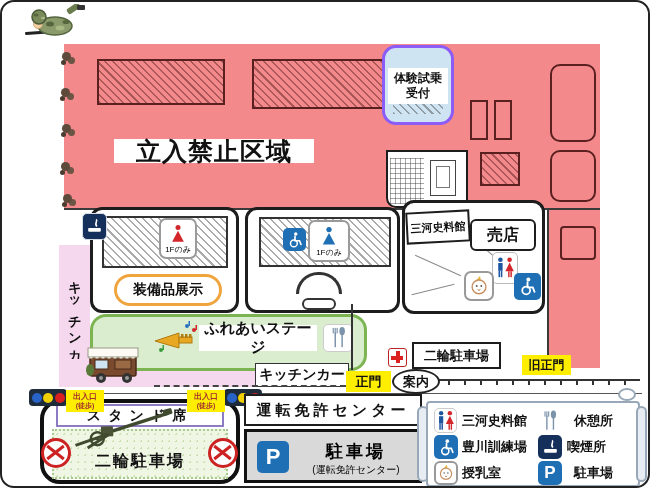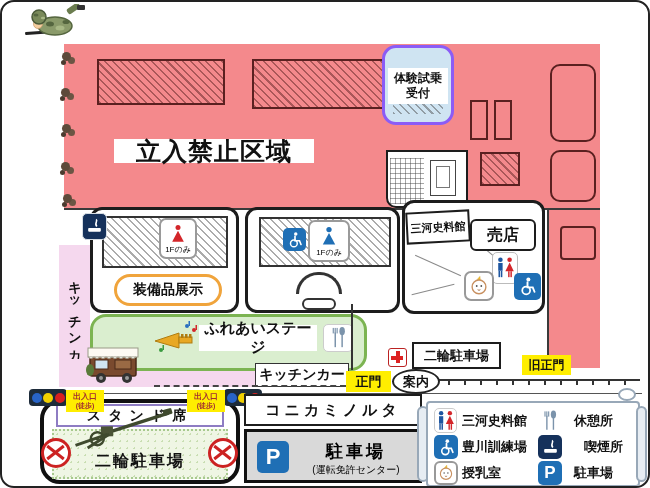--- a/index.html
+++ b/index.html
@@ -255,21 +255,21 @@
   </div>
   <div class="abs lbl yellow" style="left:64px;top:388px;width:38px;height:22px;flex-direction:column;line-height:1.1;color:#a33030;">
     <span style="font-size:8px;">出入口</span>
     <span style="font-size:7px;">(徒歩)</span>
   </div>
   <div class="abs lbl yellow" style="left:185px;top:388px;width:38px;height:22px;flex-direction:column;line-height:1.1;color:#a33030;">
     <span style="font-size:8px;">出入口</span>
     <span style="font-size:7px;">(徒歩)</span>
   </div>
 
-  <div class="abs lbl whitebox" style="left:242px;top:392px;width:178px;height:32px;font-size:15px;letter-spacing:4px;">コニカミノルタ</div>
+  <div class="abs lbl whitebox" style="left:242px;top:392px;width:178px;height:32px;font-size:15px;letter-spacing:4px;">運転免許センター</div>
   <div class="abs" style="left:242px;top:427px;width:178px;height:54px;background:#d9d9d9;border:3px solid #111;">
     <div class="abs p-ic" style="left:10px;top:9px;width:32px;height:32px;font-size:22px;">P</div>
     <div class="abs" style="left:48px;top:4px;width:122px;height:44px;display:flex;flex-direction:column;align-items:center;justify-content:center;">
       <span style="font-weight:bold;font-size:17px;letter-spacing:3px;">駐車場</span>
       <span style="font-weight:normal;font-size:10px;">(運転免許センター)</span>
     </div>
   </div>
 
   <div class="abs" style="left:616px;top:386px;width:18px;height:13px;background:#fff;border:2px solid #98a8b8;border-radius:50%;"></div>
   <div class="abs roll" style="left:415px;top:404px;width:12px;height:76px;"></div>
@@ -309,21 +309,21 @@
         </svg>
     </div>
     <div class="abs legend-label" style="left:34px;top:32px;height:24px;">豊川訓練場</div>
 
     <div class="abs iconbox navy-ic" style="left:110px;top:32px;width:24px;height:24px;">
       <svg width="19" height="19" viewBox="0 0 24 24">
           <path d="M14 3 c3 2 -3 5 1 9" stroke="#fff" stroke-width="2" fill="none"></path>
           <rect x="4" y="14" width="16" height="4.5" rx="1" fill="#fff"></rect>
         </svg>
     </div>
-    <div class="abs legend-label" style="left:156px;top:32px;height:24px;">喫煙所</div>
+    <div class="abs legend-label" style="left:139px;top:32px;height:24px;">喫煙所</div>
 
     <div class="abs iconbox" style="left:6px;top:58px;width:24px;height:24px;background:#fff;border:2px solid #999;border-radius:6px;">
       <svg width="18" height="18" viewBox="0 0 24 24">
           <polygon points="10,5 13,1.5 13.5,6" fill="#f0c030" stroke="#d8a020" stroke-width="0.5"></polygon>
           <circle cx="12" cy="13" r="7.5" fill="#fff" stroke="#c89060" stroke-width="1.5"></circle>
           <circle cx="9.5" cy="12" r="1" fill="#555"></circle>
           <circle cx="14.5" cy="12" r="1" fill="#555"></circle>
           <path d="M10.5 16 q1.5 1.5 3 0" stroke="#a06a40" stroke-width="1" fill="none"></path>
         </svg>
     </div>

